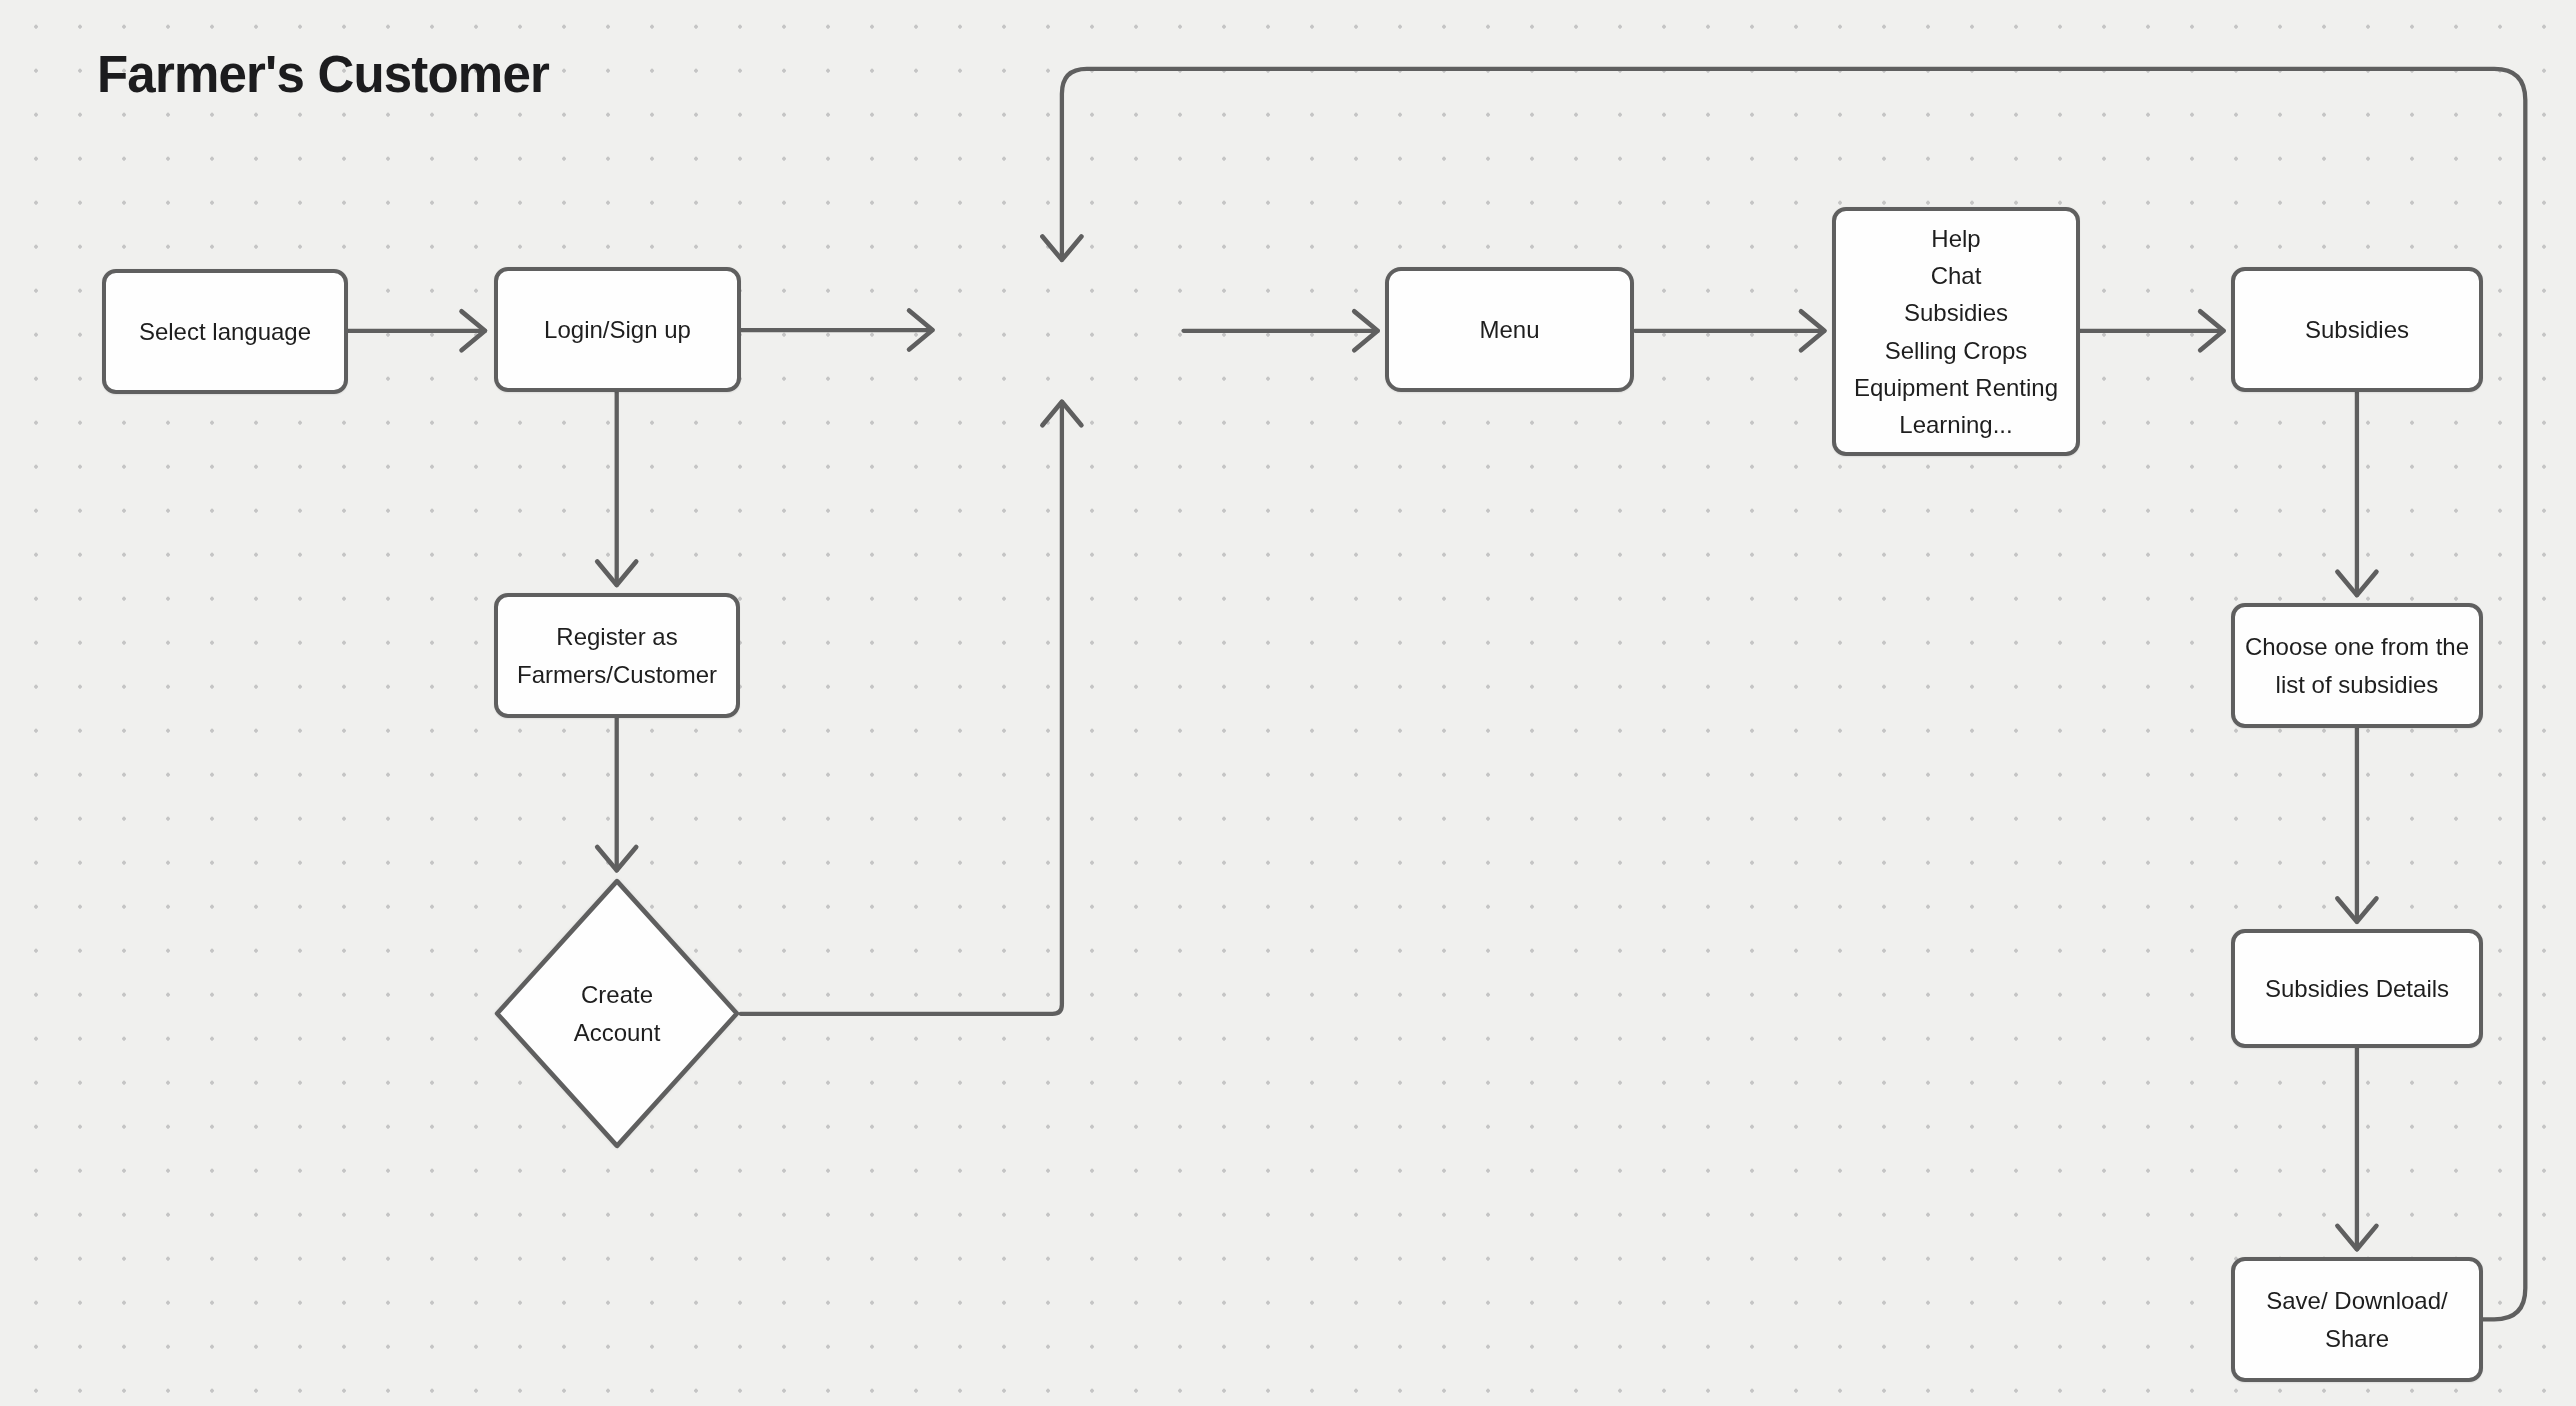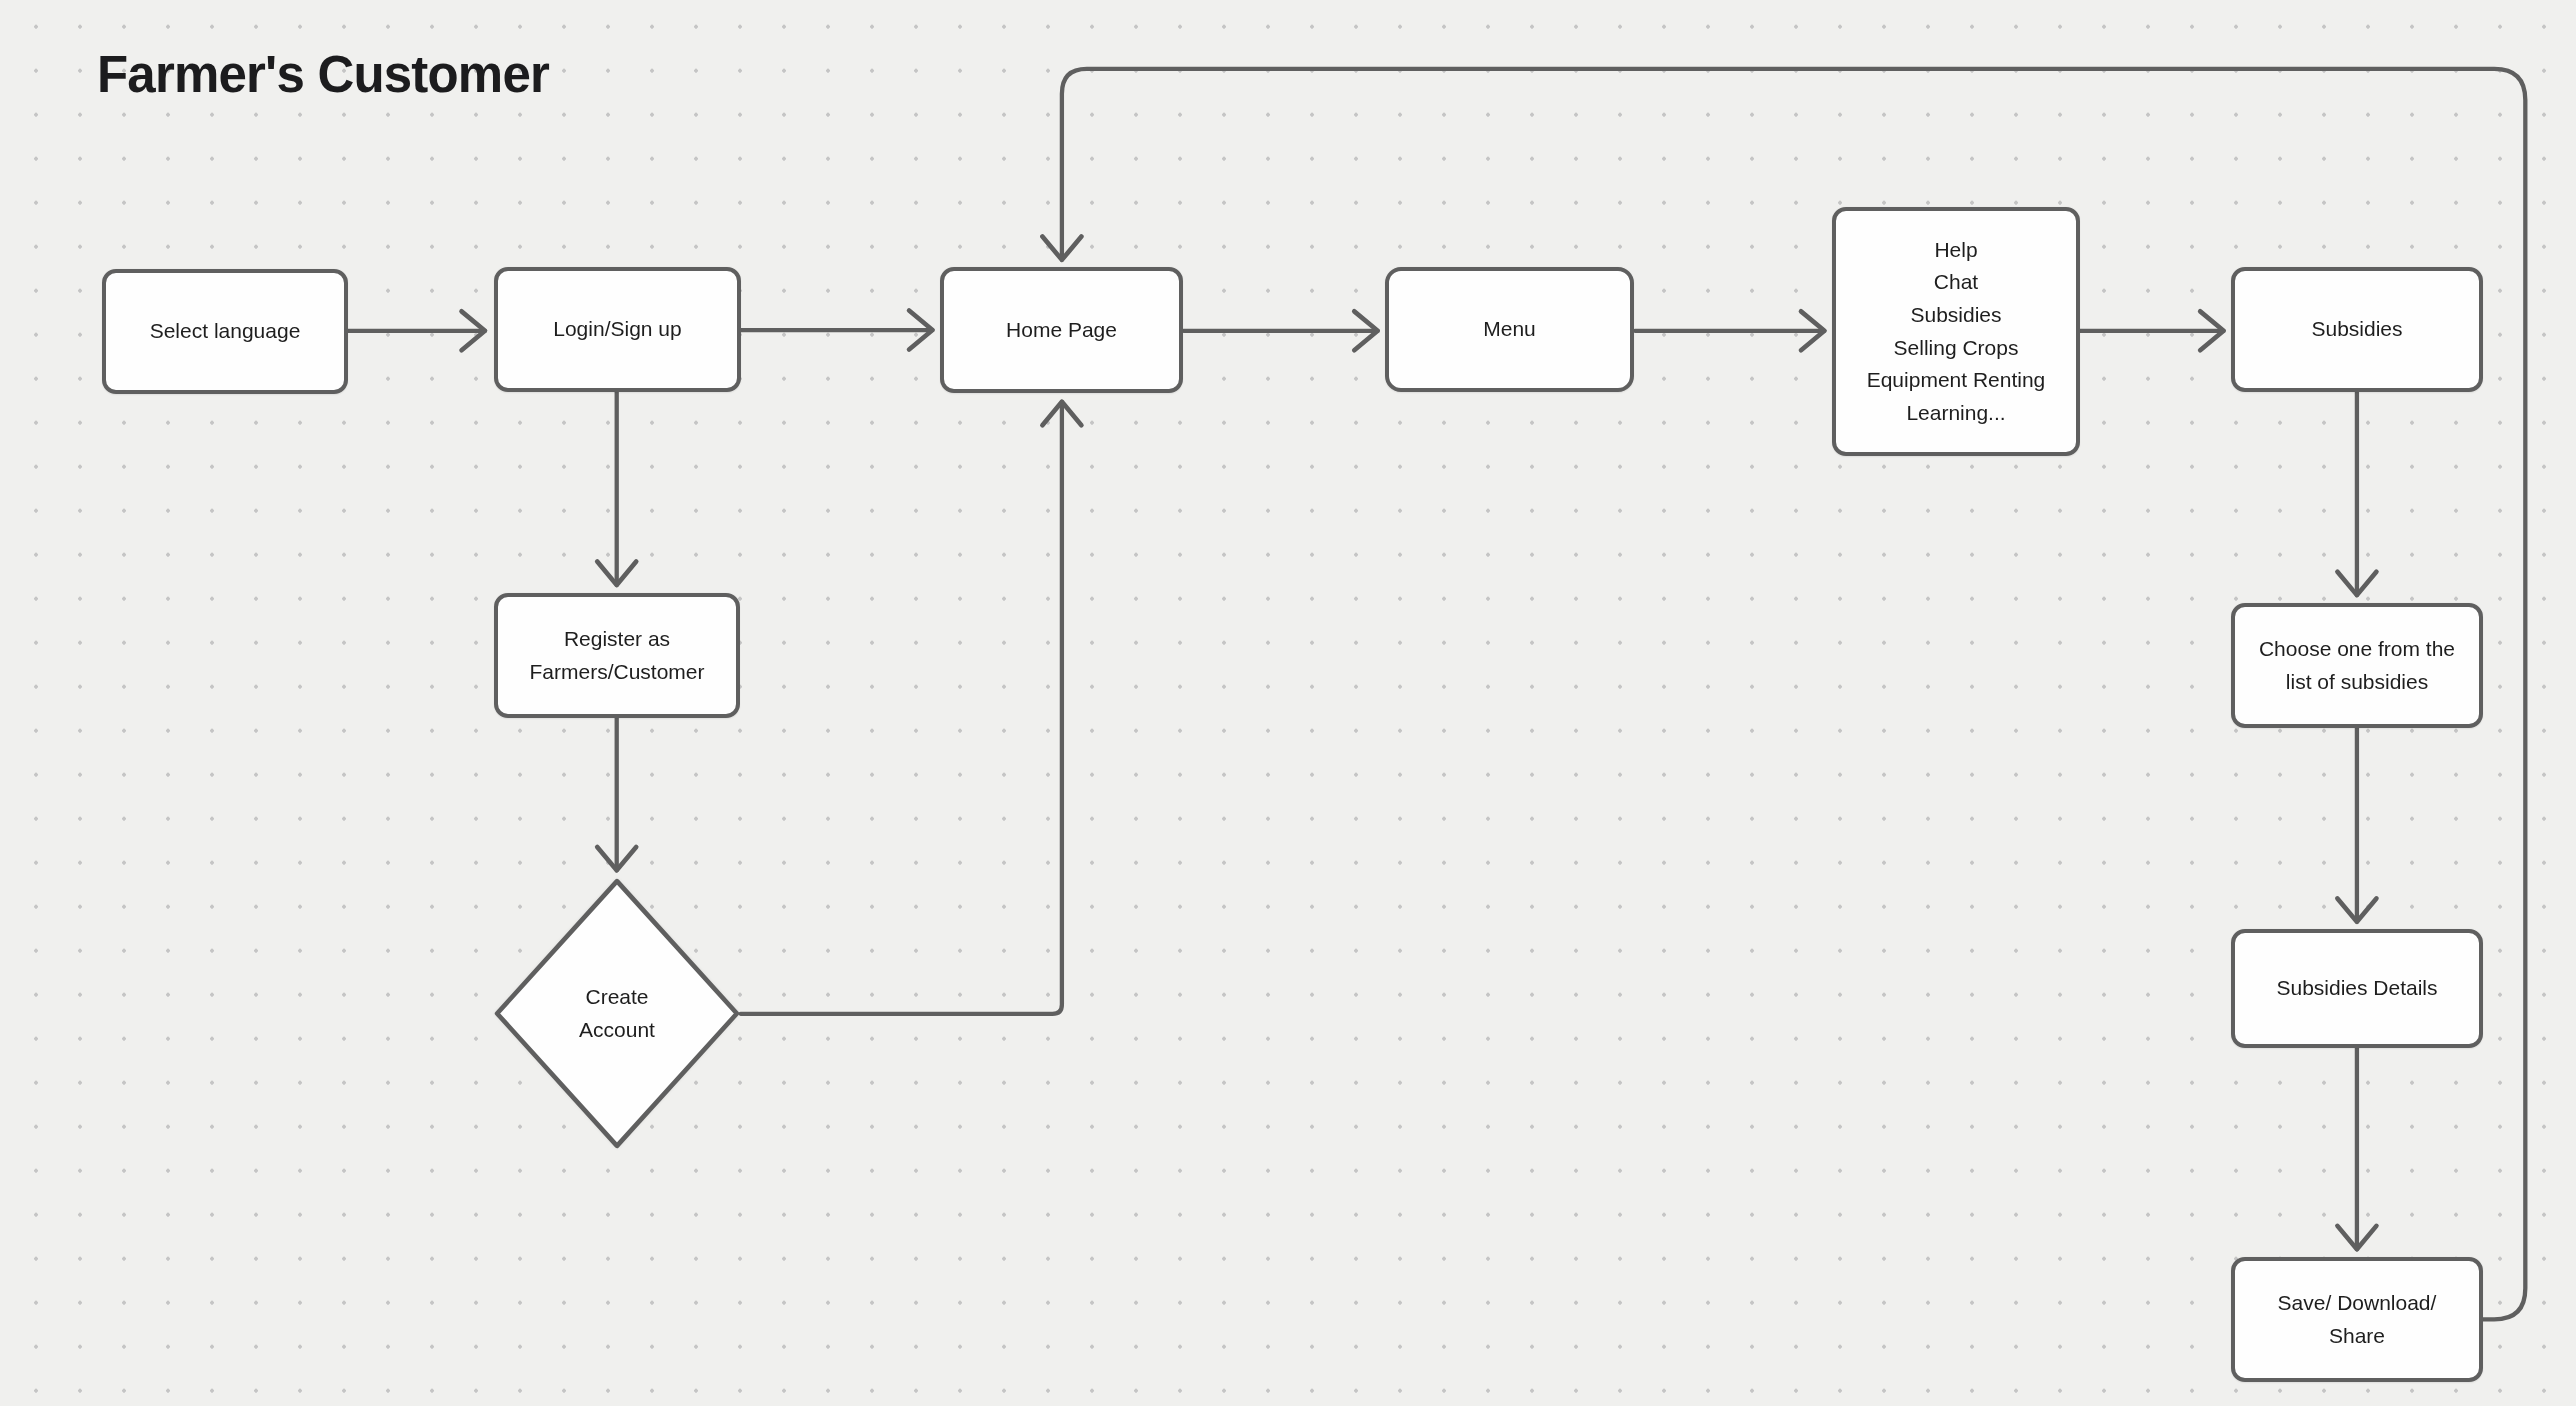--- a/index.html
+++ b/index.html
@@ -48,21 +48,21 @@
     background: #fefefe;
     border: 4.7px solid #5f5f5f;
     border-radius: 14px;
     display: flex;
     align-items: center;
     justify-content: center;
     box-shadow: 0 0.8px 1.6px rgba(0,0,0,0.08);
   }
 
   .label {
-    font-size: 21px;
+    font-size: 24px;
     line-height: 1.55;
     font-weight: 500;
     color: #1e1e1e;
     text-align: center;
     white-space: pre-line;
     padding: 0 6.2px;
   }
 
   .node-diamond {
     position: absolute;
@@ -119,23 +119,20 @@
   <h1 class="diagram-title">Farmer's Customer</h1>
 
   <div id="n-select" class="node">
     <div class="label">Select language</div>
   </div>
 
   <div id="n-login" class="node">
     <div class="label">Login/Sign up</div>
   </div>
 
-  <div id="n-home" class="node">
-    <div class="label">Home Page</div>
-  </div>
 
   <div id="n-menu" class="node">
     <div class="label">Menu</div>
   </div>
 
   <div id="n-help" class="node">
     <div class="label">Help
 Chat
 Subsidies
 Selling Crops

